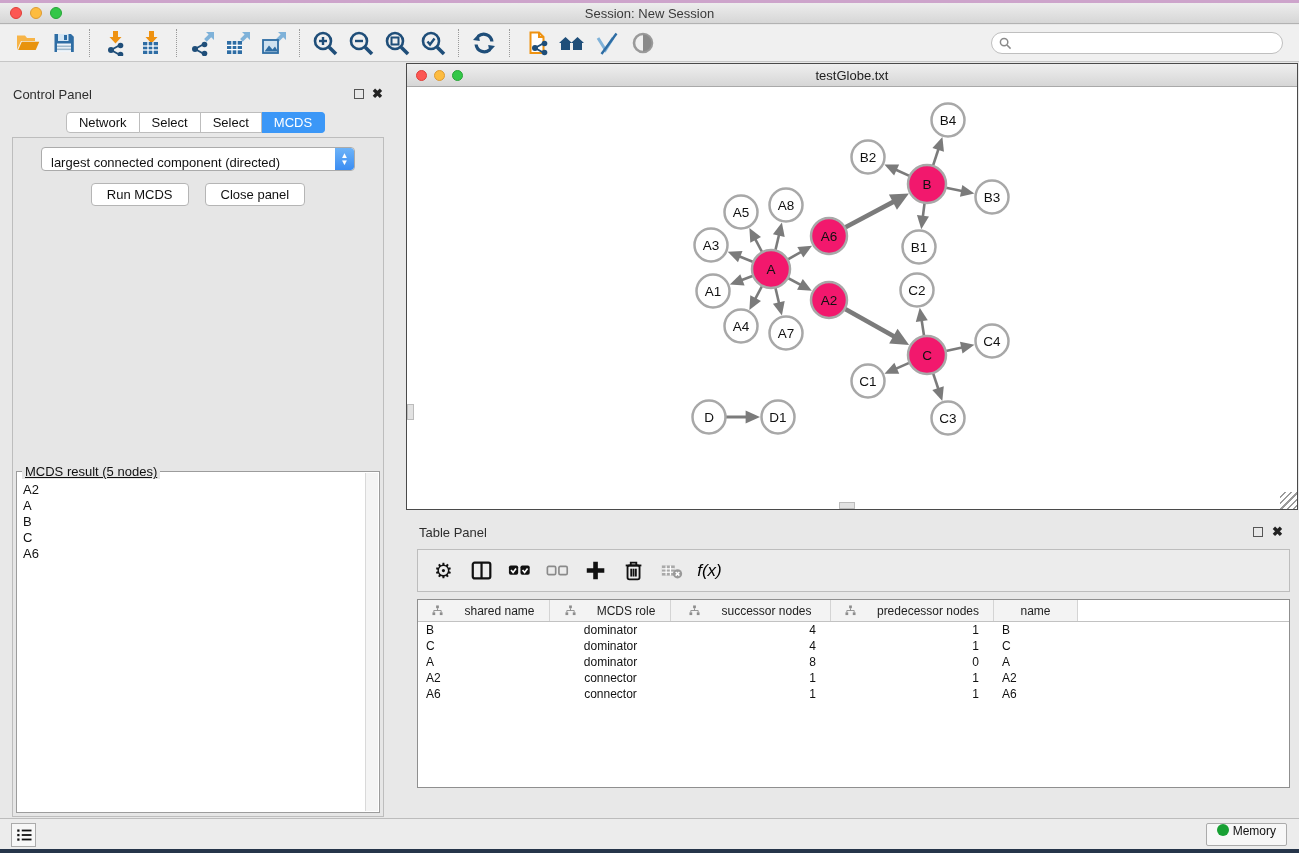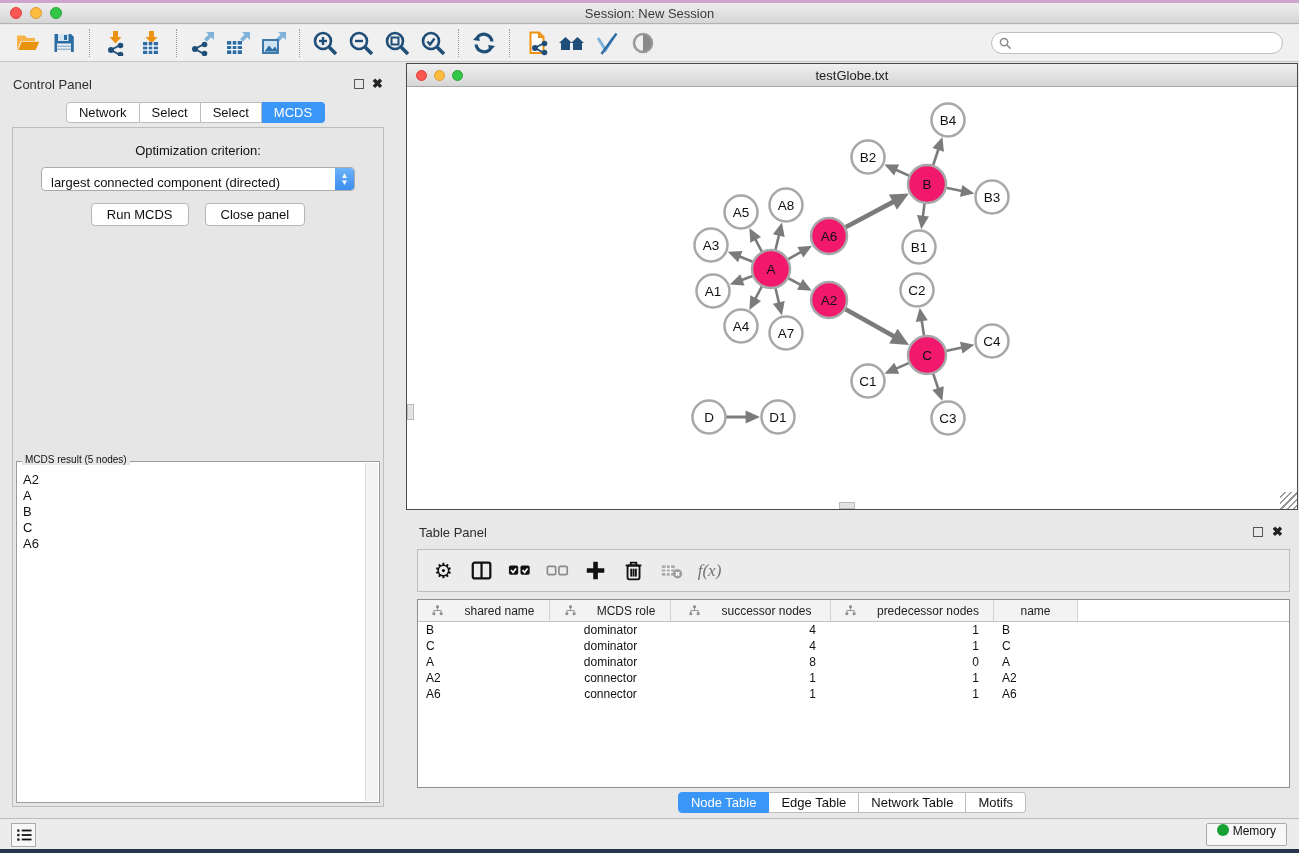--- a/index.html
+++ b/index.html
@@ -32,21 +32,21 @@
     border:1px solid #bfbfbf; border-radius:12px; display:flex; align-items:center; padding:0 7px; }
   .search-field input { border:none; outline:none; flex:1; font-size:12px; background:transparent;
     font-family:"Liberation Sans",sans-serif; }
 
   
   .panel-title { font-size:13px; color:#2e2e2e; }
   .float-box { width:10px; height:10px; border:1.5px solid #555; background:transparent; }
   .close-x { font-size:13px; font-weight:bold; color:#222; line-height:12px; }
 
   
-  .control-panel { position:absolute; left:0; top:69px; width:391px; height:750px; }
+  .control-panel { position:absolute; left:0; top:79px; width:391px; height:750px; }
   .cp-title { position:absolute; left:13px; top:8px; }
   .cp-float { position:absolute; right:27px; top:10px; }
   .cp-close { position:absolute; right:8px; top:9px; }
   .cp-tabs { position:absolute; top:33px; left:0; width:100%; display:flex; justify-content:center; }
   .seg { height:21px; line-height:19px; padding:0 12px; background:#fff; border:1px solid #bdbdbd;
     border-left:none; font-size:13px; color:#111; text-align:center; }
   .seg:first-child { border-left:1px solid #bdbdbd; border-radius:4px 0 0 4px; }
   .seg:last-child { border-radius:0 4px 4px 0; }
   .seg.selected { background:#3b97f7; border-color:#3b97f7; color:#fff; }
   .cp-body { position:absolute; top:58px; left:12px; right:7px; bottom:12px;
@@ -56,21 +56,21 @@
     border-radius:4px; display:flex; align-items:flex-end; overflow:hidden; }
   .criterion .val { flex:1; font-size:13px; padding-left:9px; white-space:nowrap; }
   .stepper { width:19px; align-self:stretch; background:linear-gradient(#6db3f8,#3b8df2); border-radius:0 3px 3px 0;
     display:flex; flex-direction:column; align-items:center; justify-content:center; color:#fff; }
   .stepper span { font-size:8px; line-height:7px; }
   .cp-buttons { display:flex; justify-content:center; gap:16px; margin-top:12px; }
   .btn { height:23px; line-height:21px; padding:0 15px; background:#fff; border:1px solid #b5b5b5;
     border-radius:4px; font-size:13px; }
   .result-fieldset { position:absolute; left:3px; right:3px; top:333px; bottom:3px;
     border:1px solid #9c9c9c; background:#fff; }
-  .result-legend { position:absolute; top:-8px; left:5px; background:#e6e6e6; padding:0 3px; font-size:10px; }
+  .result-legend { position:absolute; top:-8px; left:5px; background:#e6e6e6; padding:0 3px; font-size:13px;text-decoration:underline; }
   .result-list { position:absolute; top:1px; left:1px; right:14px; bottom:1px; overflow:hidden; padding-top:9px; }
   .result-item { font-size:13px; line-height:16px; padding-left:5px; }
   .scroll-strip { position:absolute; top:1px; right:1px; bottom:1px; width:13px; background:#f4f4f4;
     border-left:1px solid #d9d9d9; }
 
   
   .net-window { position:absolute; left:406px; top:63px; width:892px; height:447px;
     border:1px solid #4a4a4a; background:#fff; }
   .net-titlebar { height:23px; background:linear-gradient(#efefef,#d6d6d6); border-bottom:1px solid #a9a9a9;
     position:relative; text-align:center; font-size:13px; line-height:23px; color:#1d1d1d; }
@@ -85,21 +85,21 @@
   
   .table-panel { position:absolute; left:405px; top:520px; width:894px; height:293px; }
   .tp-title { position:absolute; left:14px; top:5px; }
   .tp-float { position:absolute; right:36px; top:7px; }
   .tp-close { position:absolute; right:16px; top:6px; }
   .tp-toolbar { position:absolute; top:29px; left:12px; right:9px; height:43px; background:#ececec;
     border:1px solid #bdbdbd; display:flex; align-items:center; padding-left:10px; gap:7px; }
   .tpi { width:31px; height:28px; display:flex; align-items:center; justify-content:center; }
   .tpi svg { width:24px; height:24px; }
   .tpi.gear { font-size:21px; line-height:22px; color:#111; }
-  .tpi.fx { font-family:Liberation Serif, serif; font-style:italic; font-size:17px; color:#737373; }
+  .tpi.fx { font-family:Liberation Sans, sans-serif; font-style:italic; font-size:17px; color:#000000; }
   .tp-table { position:absolute; top:79px; left:12px; right:9px; bottom:25px; background:#fff;
     border:1px solid #8f8f8f; overflow:hidden; }
   .thead { display:flex; height:22px; border-bottom:1px solid #c2c2c2; }
   .th { background:#f3f3f3; border-right:1px solid #d4d4d4; display:flex; align-items:center;
     justify-content:center; gap:21px; font-size:12px; color:#222; }
   .th svg { width:11px; height:11px; flex:0 0 auto; }
   .trow { display:flex; height:16px; align-items:center; }
   .td { font-size:12px; white-space:nowrap; overflow:hidden; }
   .tp-tabs { position:absolute; bottom:0; left:0; width:100%; display:flex; justify-content:center; }
 
@@ -310,21 +310,20 @@
   <span class="panel-title cp-title">Control Panel</span>
   <div class="float-box cp-float"></div>
   <div class="close-x cp-close">✖</div>
   <div class="cp-tabs">
     <div class="seg">Network</div>
     <div class="seg">Select</div>
     <div class="seg">Select</div>
     <div class="seg selected">MCDS</div>
   </div>
   <div class="cp-body">
-    <div class="opt-label">Optimization criterion:</div>
     <div class="criterion">
       <div class="val">largest connected component (directed)</div>
       <div class="stepper">
           <span>▲</span>
           <span>▼</span>
         </div>
     </div>
     <div class="cp-buttons">
       <div class="btn">Run MCDS</div>
       <div class="btn">Close panel</div>
@@ -662,26 +661,20 @@
         </div>
         <div class="trow">
           <div class="td" style="width: 132px; padding-left: 8px;">A6</div>
           <div class="td" style="width: 121px; text-align: center;">connector</div>
           <div class="td" style="width: 160px; text-align: right; padding-right: 15px;">1</div>
           <div class="td" style="width: 163px; text-align: right; padding-right: 15px;">1</div>
           <div class="td" style="width: 84px; padding-left: 8px;">A6</div>
         </div>
       </div>
   </div>
-  <div class="tp-tabs">
-    <div class="seg selected">Node Table</div>
-    <div class="seg">Edge Table</div>
-    <div class="seg">Network Table</div>
-    <div class="seg">Motifs</div>
-  </div>
 </div>
 
 <div class="statusbar">
   <div class="menu-btn">
     <svg viewBox="0 0 24 24">
       <g stroke="#111" stroke-width="2.4">
           <line x1="9" y1="6" x2="22" y2="6"></line>
           <line x1="9" y1="12" x2="22" y2="12"></line>
           <line x1="9" y1="18" x2="22" y2="18"></line>
         </g>

